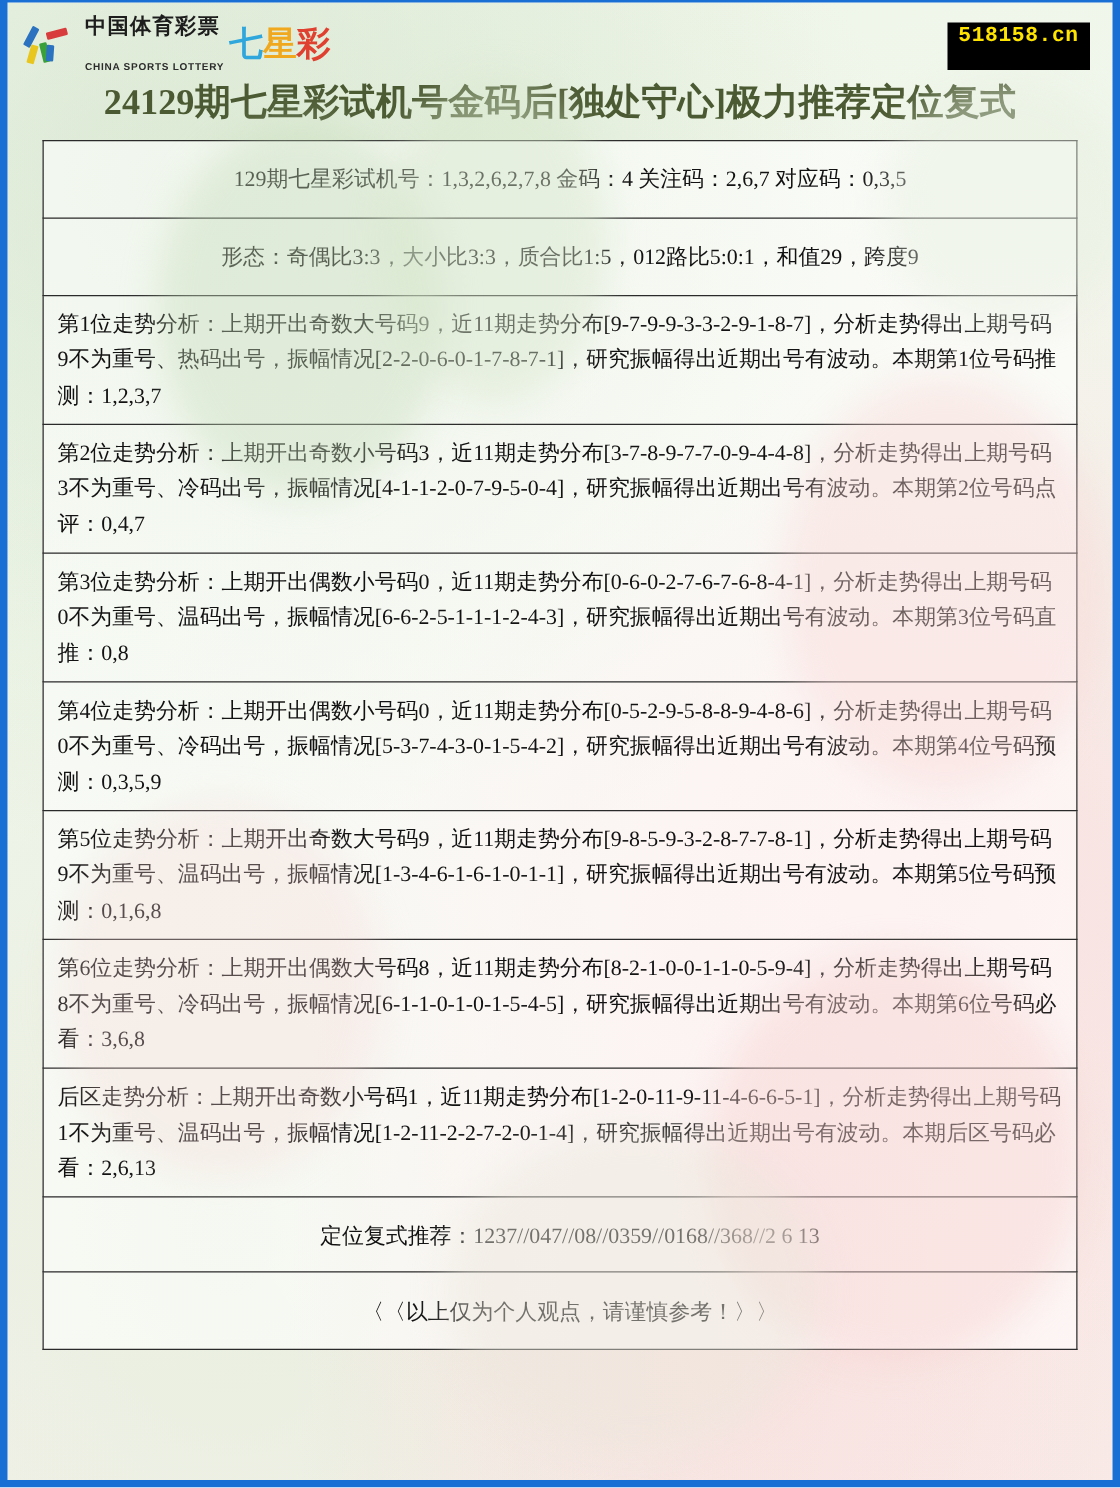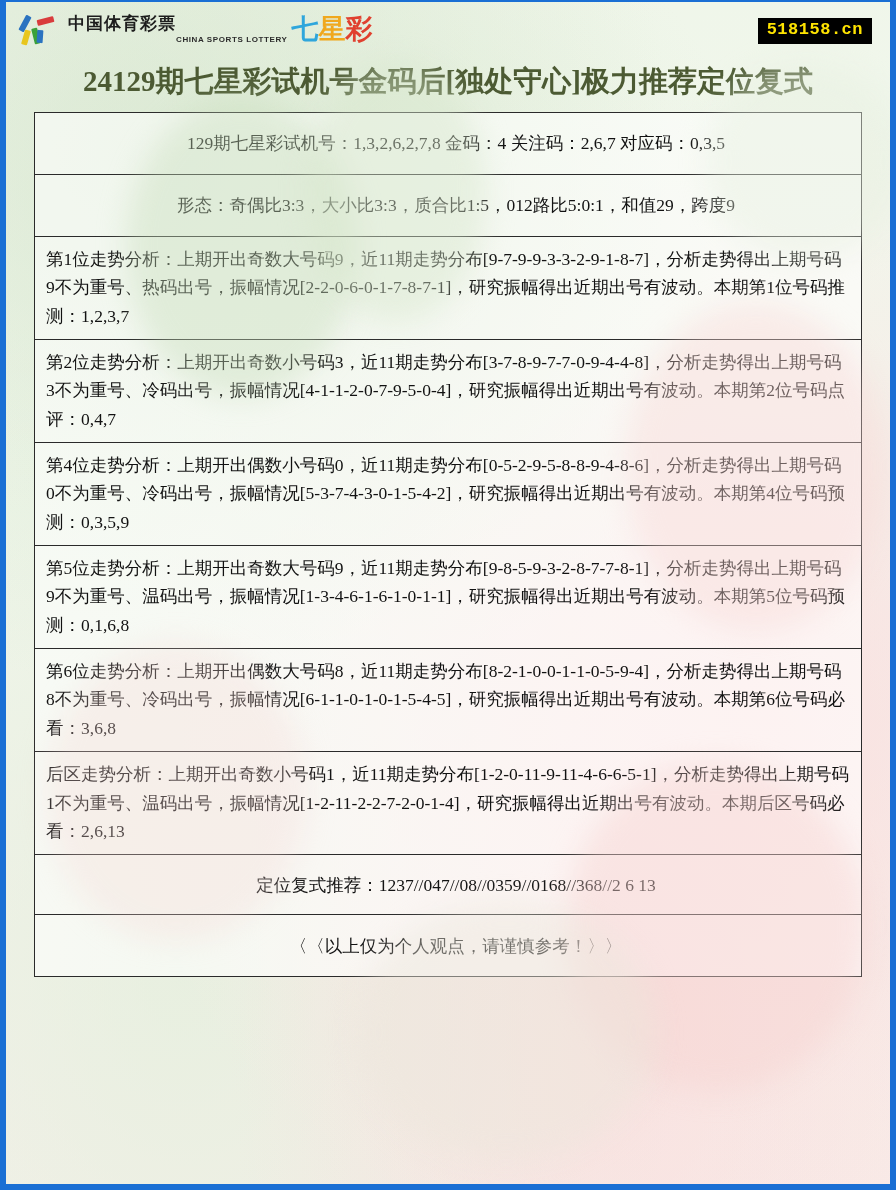--- a/index.html
+++ b/index.html
@@ -59,21 +59,21 @@
     position: relative; flex: 0 0 auto;
   }
   .logo-mark i { position: absolute; display: block; border-radius: 1px; }
   .lm1 { width: 6px;  height: 17px; background: #2b73c0; left: 2px;  top: 3px;  transform: rotate(28deg); }
   .lm2 { width: 6px;  height: 15px; background: #e8c61d; left: 3px;  top: 18px; transform: rotate(16deg); }
   .lm3 { width: 6px;  height: 16px; background: #3aa13a; left: 13px; top: 16px; transform: rotate(-14deg); }
   .lm4 { width: 17px; height: 6px;  background: #d93c3c; left: 17px; top: 6px;  transform: rotate(-14deg); }
   .lm5 { width: 6px;  height: 13px; background: #2b73c0; left: 17px; top: 18px; transform: rotate(4deg); }
 
   .logo-cn {
-    display: flex; flex-direction: row; line-height: 1;
+    display: flex; flex-direction: column; line-height: 1;
   }
   .logo-cn-main {
     font-family: "Liberation Sans", "DejaVu Sans", sans-serif;
     font-size: 17px; font-weight: 700; color: #1d1d1d; letter-spacing: 1px;
   }
   .logo-cn-sub {
     font-family: "Liberation Sans", "DejaVu Sans", sans-serif;
     font-size: 8px; font-weight: 700; color: #2c2c2c; letter-spacing: 0.6px;
     margin-top: 21px;
   }
@@ -88,21 +88,21 @@
   .logo-qxc .c3 { color: #e0402f; }
 
   .watermark {
     position: absolute;
     right: 18px; top: 16px;
     background: #000000;
     color: #ffe400;
     font-family: "Liberation Mono", "DejaVu Sans Mono", monospace;
     font-size: 17px;
     font-weight: 700;
-    padding: 3px 9px 4px 9px;
+    padding: 3px 9px 16px 9px;
     letter-spacing: 0.5px;
     line-height: 1.1;
   }
 
   
   .title {
     text-align: center;
     font-family: "Liberation Serif", "DejaVu Serif", serif;
     font-size: 29px;
     font-weight: 700;
@@ -185,20 +185,23 @@
           <td class="center nowrap">形态：奇偶比3:3，大小比3:3，质合比1:5，012路比5:0:1，和值29，跨度9</td>
         </tr>
 
         <tr class="row-analysis">
           <td class="block">第1位走势分析：上期开出奇数大号码9，近11期走势分布[9-7-9-9-3-3-2-9-1-8-7]，分析走势得出上期号码9不为重号、热码出号，振幅情况[2-2-0-6-0-1-7-8-7-1]，研究振幅得出近期出号有波动。本期第1位号码推测：1,2,3,7</td>
         </tr>
         <tr class="row-analysis">
           <td class="block">第2位走势分析：上期开出奇数小号码3，近11期走势分布[3-7-8-9-7-7-0-9-4-4-8]，分析走势得出上期号码3不为重号、冷码出号，振幅情况[4-1-1-2-0-7-9-5-0-4]，研究振幅得出近期出号有波动。本期第2位号码点评：0,4,7</td>
         </tr>
         <tr class="row-analysis">
+          <td class="block">第3位走势分析：上期开出偶数小号码0，近11期走势分布[0-6-0-2-7-6-7-6-8-4-1]，分析走势得出上期号码0不为重号、温码出号，振幅情况[6-6-2-5-1-1-1-2-4-3]，研究振幅得出近期出号有波动。本期第3位号码直推：0,8</td>
+        </tr>
+        <tr class="row-analysis">
           <td class="block">第4位走势分析：上期开出偶数小号码0，近11期走势分布[0-5-2-9-5-8-8-9-4-8-6]，分析走势得出上期号码0不为重号、冷码出号，振幅情况[5-3-7-4-3-0-1-5-4-2]，研究振幅得出近期出号有波动。本期第4位号码预测：0,3,5,9</td>
         </tr>
         <tr class="row-analysis">
           <td class="block">第5位走势分析：上期开出奇数大号码9，近11期走势分布[9-8-5-9-3-2-8-7-7-8-1]，分析走势得出上期号码9不为重号、温码出号，振幅情况[1-3-4-6-1-6-1-0-1-1]，研究振幅得出近期出号有波动。本期第5位号码预测：0,1,6,8</td>
         </tr>
         <tr class="row-analysis">
           <td class="block">第6位走势分析：上期开出偶数大号码8，近11期走势分布[8-2-1-0-0-1-1-0-5-9-4]，分析走势得出上期号码8不为重号、冷码出号，振幅情况[6-1-1-0-1-0-1-5-4-5]，研究振幅得出近期出号有波动。本期第6位号码必看：3,6,8</td>
         </tr>
         <tr class="row-analysis">
           <td class="block">后区走势分析：上期开出奇数小号码1，近11期走势分布[1-2-0-11-9-11-4-6-6-5-1]，分析走势得出上期号码1不为重号、温码出号，振幅情况[1-2-11-2-2-7-2-0-1-4]，研究振幅得出近期出号有波动。本期后区号码必看：2,6,13</td>

